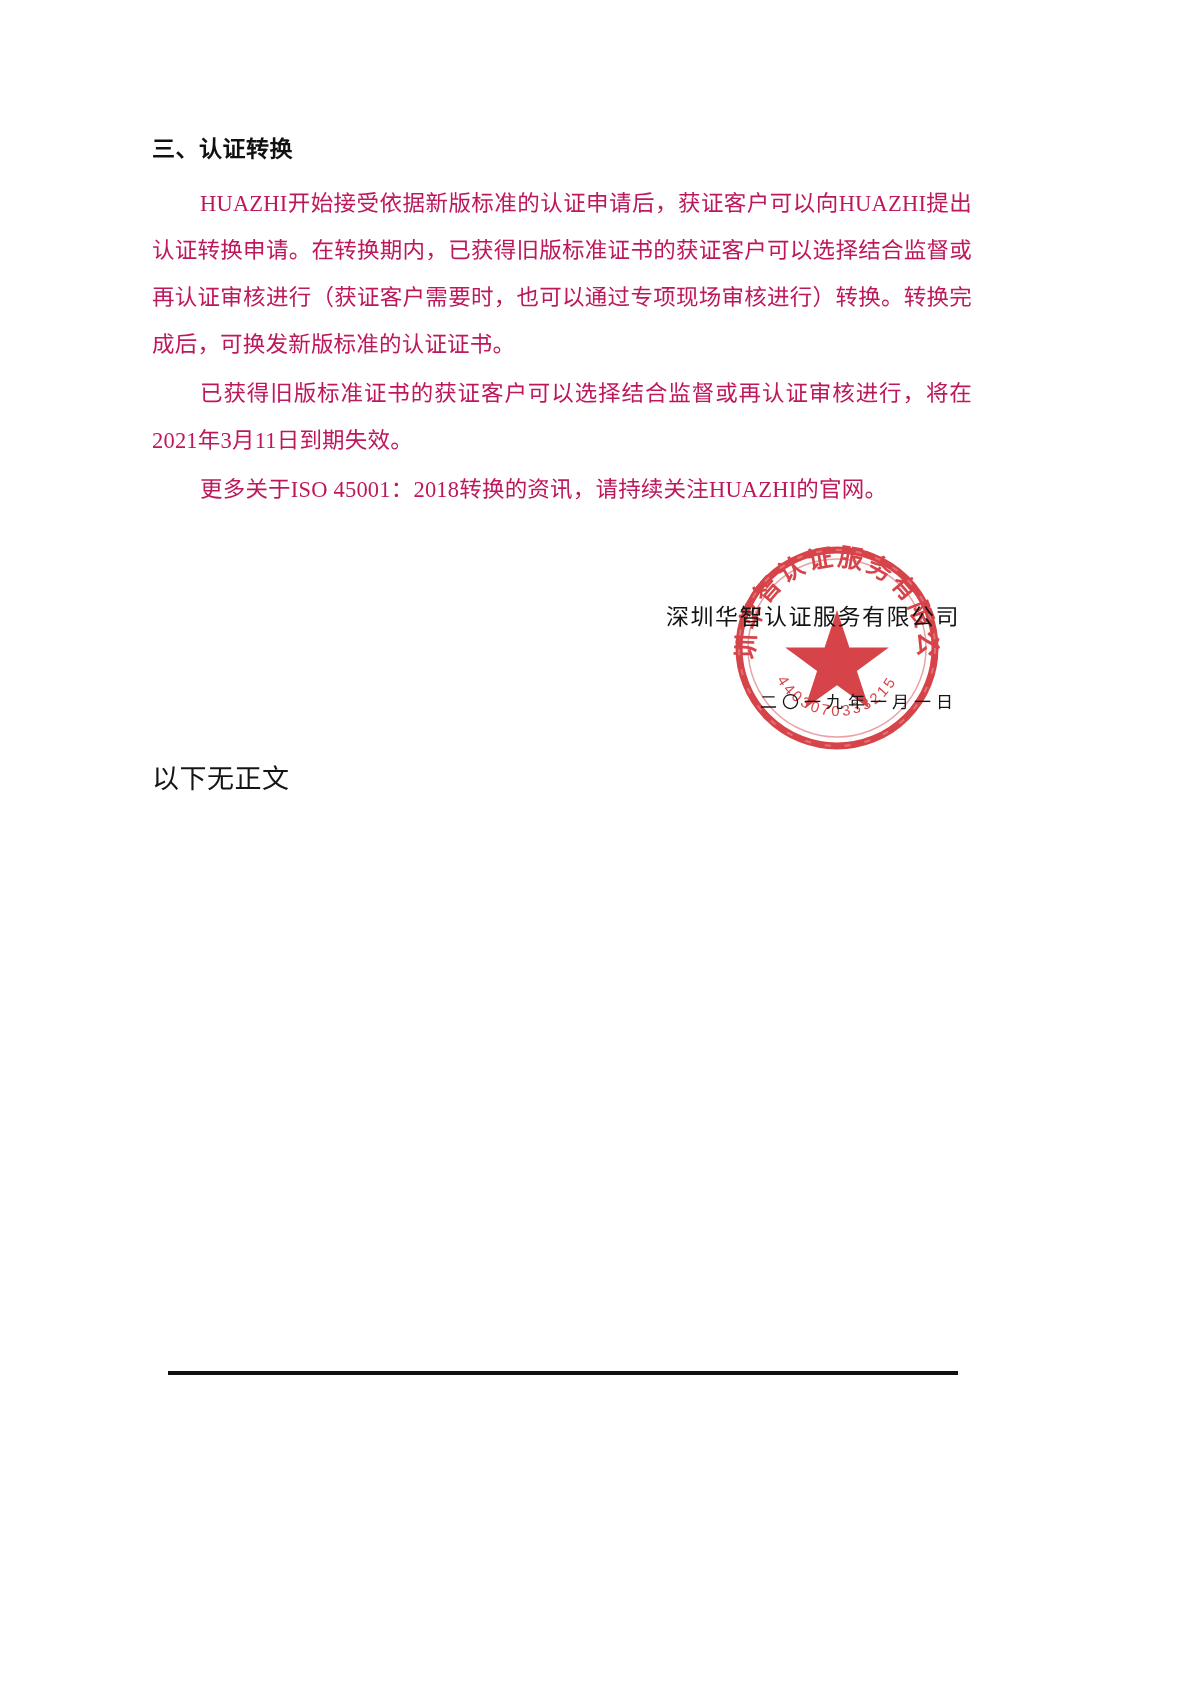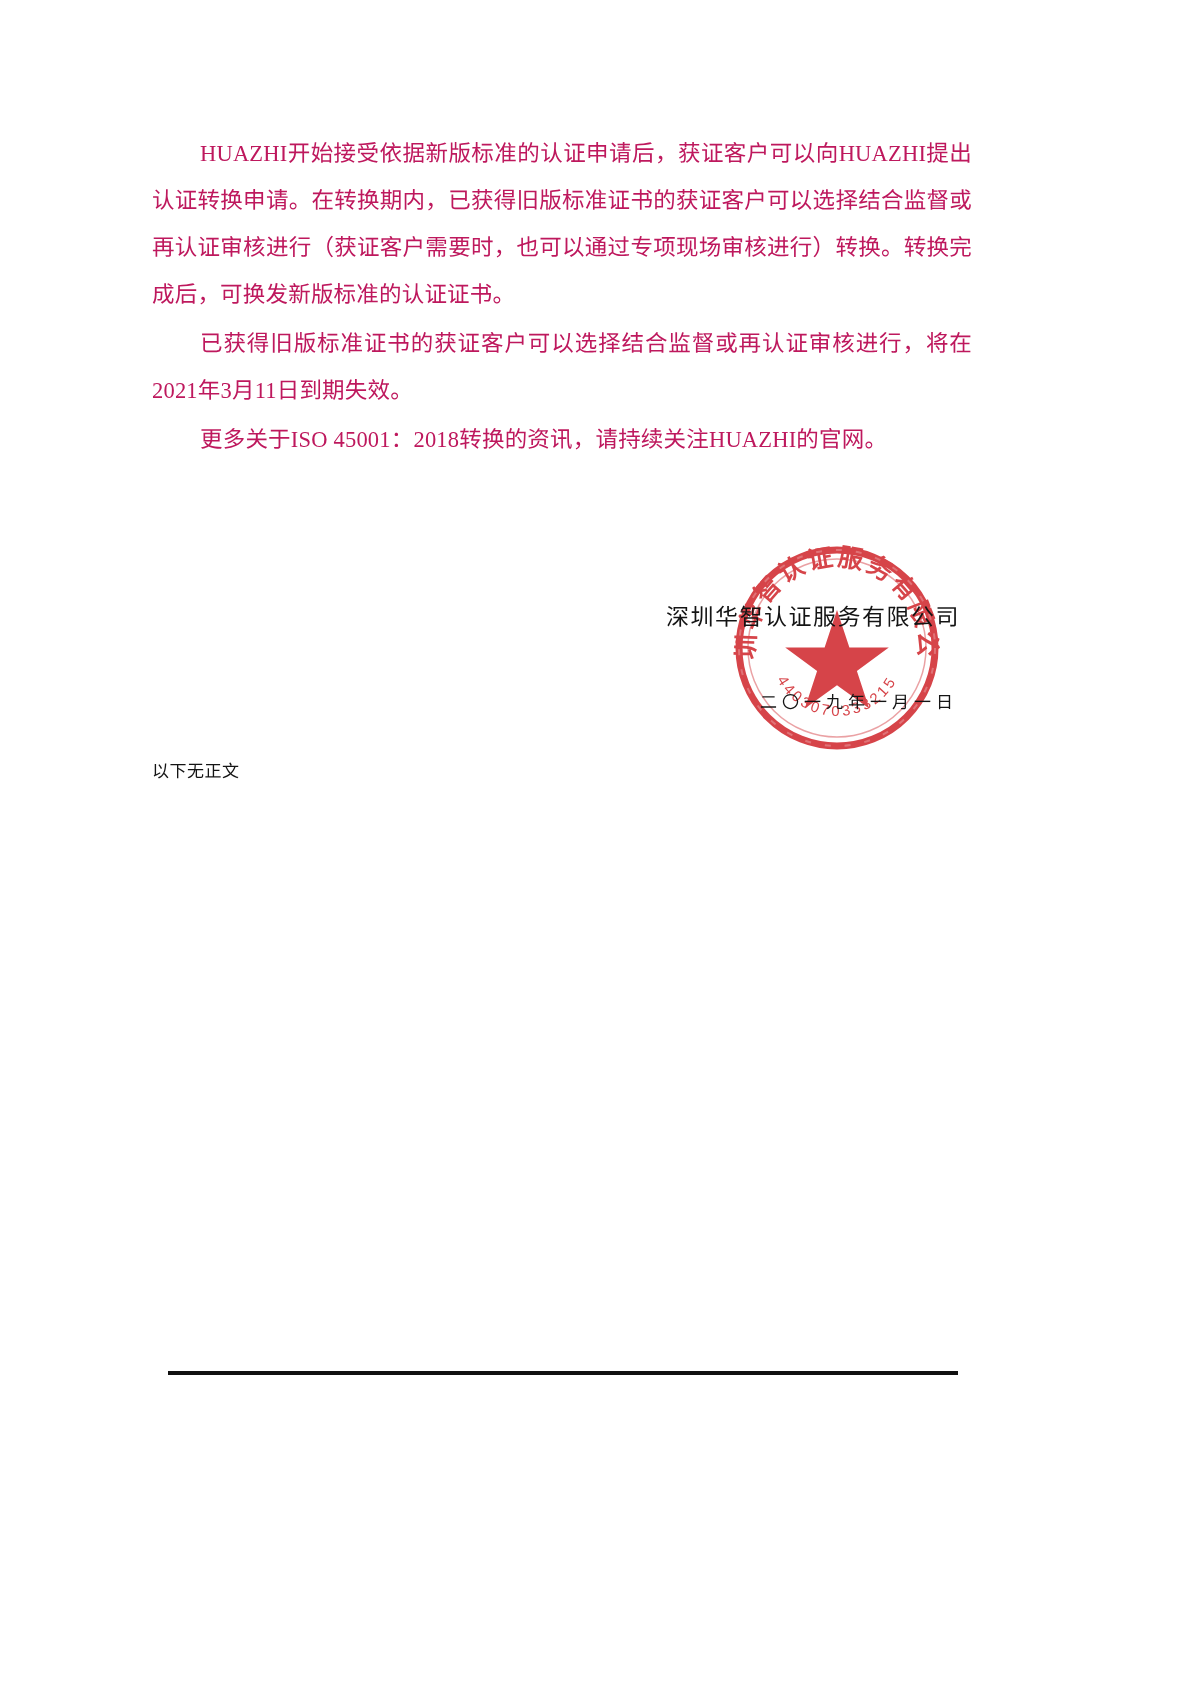--- a/index.html
+++ b/index.html
@@ -83,39 +83,40 @@
     width: 220px;
     height: 220px;
     opacity: 0.86;
     pointer-events: none;
   }
   .seal svg { display: block; }
   .footer-note {
     position: absolute;
     left: 152px;
     top: 757px;
-    font-size: 17px;
+    font-size: 27px;
     letter-spacing: 0.5px;
     color: #141414;
   }
   .bottom-rule {
     position: absolute;
     left: 168px;
     top: 1371px;
     width: 790px;
     height: 4px;
     background: #111;
   }
 </style>
 </head>
 <body>
 
 <div class="page">
 
   <div class="content">
+    <h1 class="heading">三、认证转换</h1>
     <p class="para">HUAZHI开始接受依据新版标准的认证申请后，获证客户可以向HUAZHI提出认证转换申请。在转换期内，已获得旧版标准证书的获证客户可以选择结合监督或再认证审核进行（获证客户需要时，也可以通过专项现场审核进行）转换。转换完成后，可换发新版标准的认证证书。</p>
     <p class="para">已获得旧版标准证书的获证客户可以选择结合监督或再认证审核进行，将在2021年3月11日到期失效。</p>
     <p class="para">更多关于ISO 45001：2018转换的资讯，请持续关注HUAZHI的官网。</p>
   </div>
 
   <div class="sign-block">
 
     <div class="seal">
       <svg width="220" height="220" viewBox="0 0 220 220" xmlns="http://www.w3.org/2000/svg">
         <defs>

